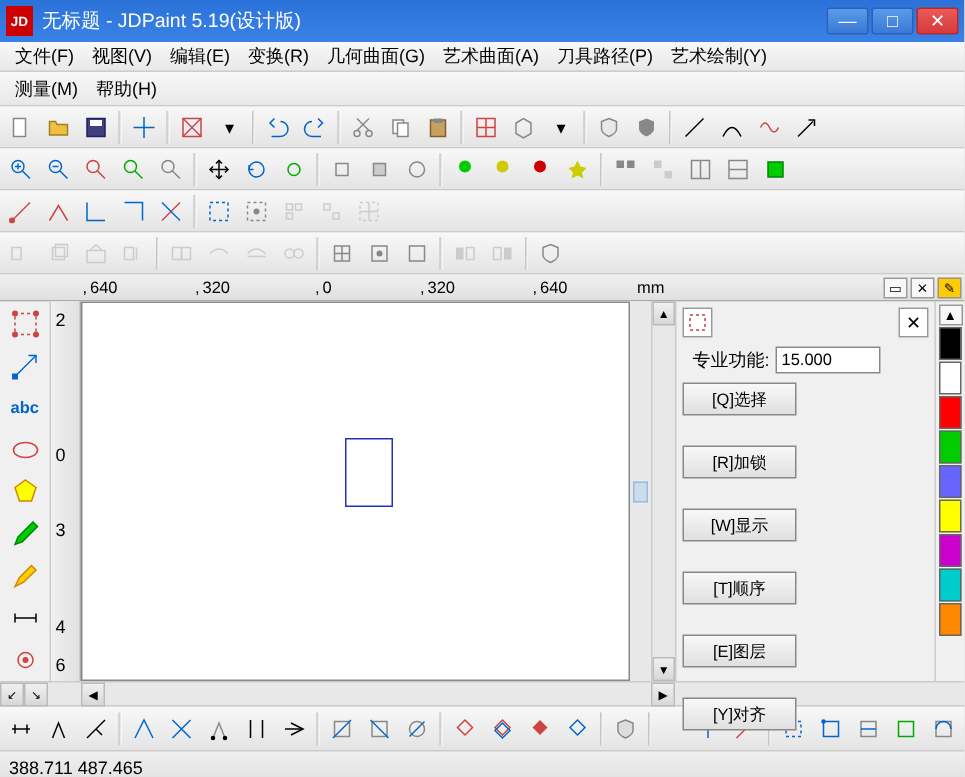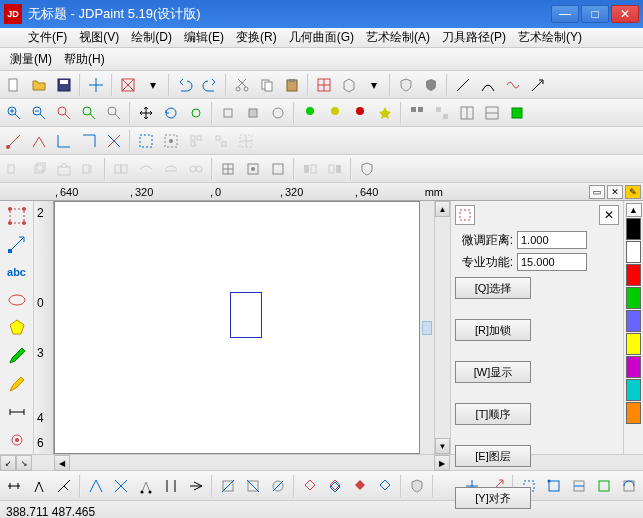--- a/index.html
+++ b/index.html
@@ -3,21 +3,21 @@
 <meta charset="utf-8">
 <style>
 *{margin:0;padding:0;box-sizing:border-box;font-family:"Microsoft YaHei",SimSun,sans-serif;font-size:12px;}
 body{background:#e8e8e8;width:643px;height:518px;overflow:hidden;}
 .titlebar{background:linear-gradient(#2a72d8,#3a82e8);height:28px;display:flex;align-items:center;padding:0 4px;color:#fff;}
 .titlebar .logo{width:18px;height:20px;background:#c00;color:#fff;display:flex;align-items:center;justify-content:center;font-size:9px;font-weight:bold;margin-right:6px;}
 .titlebar .title{flex:1;font-size:13px;}
 .winbtns{display:flex;gap:2px;}
 .winbtn{width:28px;height:18px;background:linear-gradient(#5a9ae8,#3a7ad8);border:1px solid #2a62b8;border-radius:2px;display:flex;align-items:center;justify-content:center;color:#fff;cursor:pointer;}
 .winbtn.close{background:linear-gradient(#e85a5a,#d83a3a);border-color:#b82a2a;}
-.menubar{background:linear-gradient(#f8f8f8,#e8e8e8);height:20px;display:flex;align-items:center;padding:0 22px;border-bottom:1px solid #ccc;}
+.menubar{background:linear-gradient(#f8f8f8,#e8e8e8);height:20px;display:flex;align-items:center;padding:0 4px;border-bottom:1px solid #ccc;}
 .menuitem{padding:2px 6px;cursor:pointer;}
 .menubar2{background:linear-gradient(#f8f8f8,#e8e8e8);height:18px;display:flex;align-items:center;padding:11px 4px;border-bottom:1px solid #ccc;}
 .toolbar{background:linear-gradient(#f8f8f8,#e4e4e4);height:28px;display:flex;align-items:center;padding:0 2px;border-bottom:1px solid #ccc;gap:1px;}
 .tbtn{width:24px;height:24px;display:flex;align-items:center;justify-content:center;cursor:pointer;border:1px solid transparent;}
 .tbtn svg{width:16px;height:16px;}
 .sep{width:2px;height:22px;background:linear-gradient(90deg,#bbb,#fff);margin:0 2px;}
 .workspace{display:flex;height:253px;position:relative;}
 .lefttools{width:34px;background:#f0f0f0;border-right:1px solid #ccc;display:flex;flex-direction:column;align-items:center;padding-top:2px;gap:2px;}
 .ltbtn{width:28px;height:26px;display:flex;align-items:center;justify-content:center;cursor:pointer;border:1px solid transparent;}
 .rulerarea{display:flex;flex-direction:column;flex:1;background:#fff;}
@@ -58,25 +58,24 @@
   <div class="winbtns">
     <div class="winbtn">—</div>
     <div class="winbtn">□</div>
     <div class="winbtn close">✕</div>
   </div>
 </div>
 
 <div class="menubar">
   <div class="menuitem">文件(F)</div>
   <div class="menuitem">视图(V)</div>
-  <div class="menuitem">绘制(D)</div>
   <div class="menuitem">编辑(E)</div>
   <div class="menuitem">变换(R)</div>
   <div class="menuitem">几何曲面(G)</div>
-  <div class="menuitem">艺术绘制(A)</div>
+  <div class="menuitem">艺术曲面(A)</div>
   <div class="menuitem">刀具路径(P)</div>
   <div class="menuitem">艺术绘制(Y)</div>
 </div>
 <div class="menubar2">
   <div class="menuitem">测量(M)</div>
   <div class="menuitem">帮助(H)</div>
 </div>
 
 <div class="toolbar">
   <div class="tbtn">
@@ -567,24 +566,20 @@
     <div class="rp-top">
       <div class="rp-ico">
           <svg width="14" height="14" viewBox="0 0 14 14">
             <rect x="2" y="2" width="10" height="10" fill="none" stroke="#c44" stroke-dasharray="2"></rect>
           </svg>
         </div>
       <div style="flex:1"></div>
       <div class="rp-ico">✕</div>
     </div>
     <div class="rp-row">
-      <span class="rp-label">微调距离:</span>
-      <input class="rp-input" value="1.000" style="">
-    </div>
-    <div class="rp-row">
       <span class="rp-label">专业功能:</span>
       <input class="rp-input" value="15.000" style="">
     </div>
     <div class="rp-btns">
       <button class="rp-btn">[Q]选择</button>
       <button class="rp-btn">[R]加锁</button>
       <button class="rp-btn">[W]显示</button>
       <button class="rp-btn">[T]顺序</button>
       <button class="rp-btn">[E]图层</button>
       <button class="rp-btn">[Y]对齐</button>

